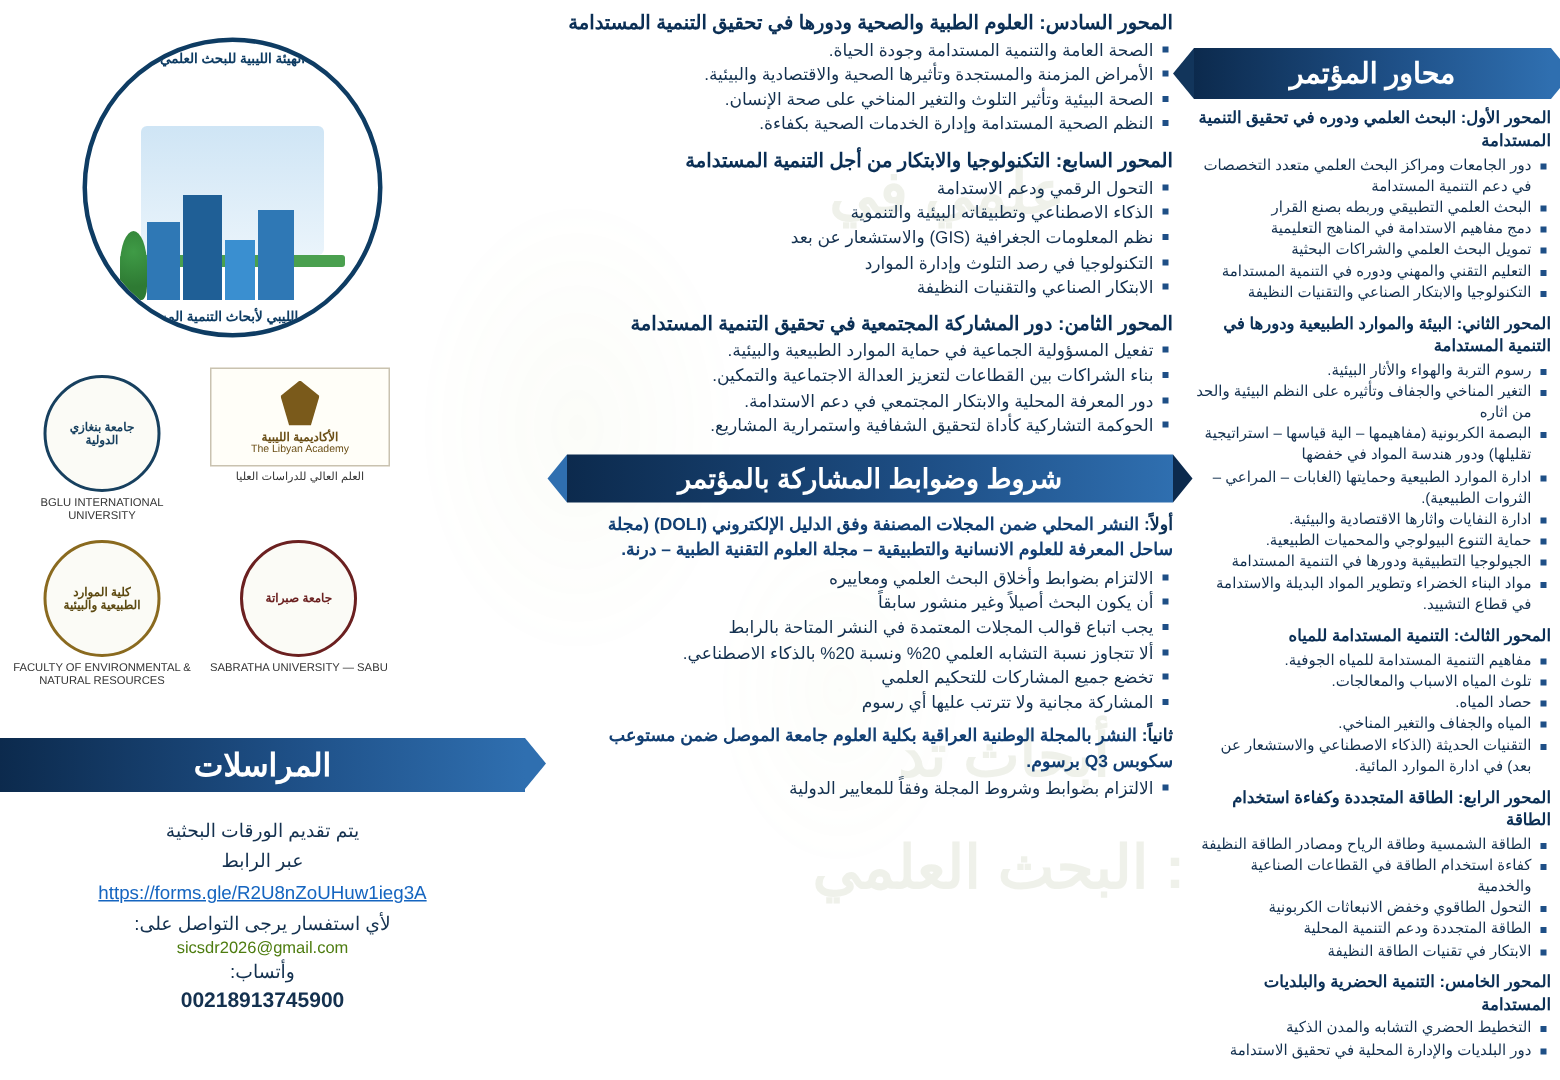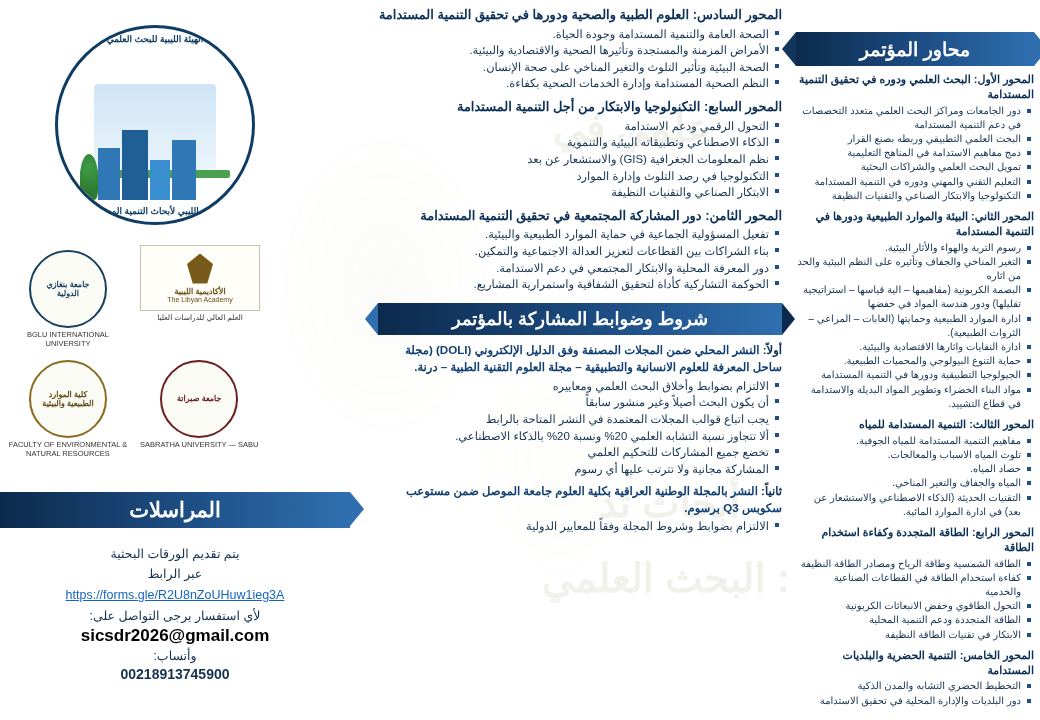--- a/index.html
+++ b/index.html
@@ -201,21 +201,21 @@
   .corr {
     position:absolute; left:0; top:492px; width:350px;
   }
   .corr .ribbon { height:36px; font-size:21px; }
   .corr-body { text-align:center; padding:10px 12px 0 12px; }
   .corr-line { font-size:12.5px; color:#14314f; line-height:1.6; }
   .corr-link {
     display:block; font-size:12.5px; color:#1565c0;
     text-decoration:underline; margin:4px 0; word-break:break-all;
   }
-  .corr-mail { font-size:17px; color:#000000; font-weight:bold; }
+  .corr-mail { font-size:11px; color:#4d7c0f; font-weight:normal; }
   .corr-phone { font-size:14px; color:#14314f; font-weight:bold; }
 
   
   .cond-block { margin-top:4px; }
   .cond-para {
     font-size:11.6px; line-height:1.5; text-align:right; color:#0b2f55;
     font-weight:bold; margin:4px 0 2px 0;
   }
   .cond-para .hl { color:#123f73; }
 </style>

